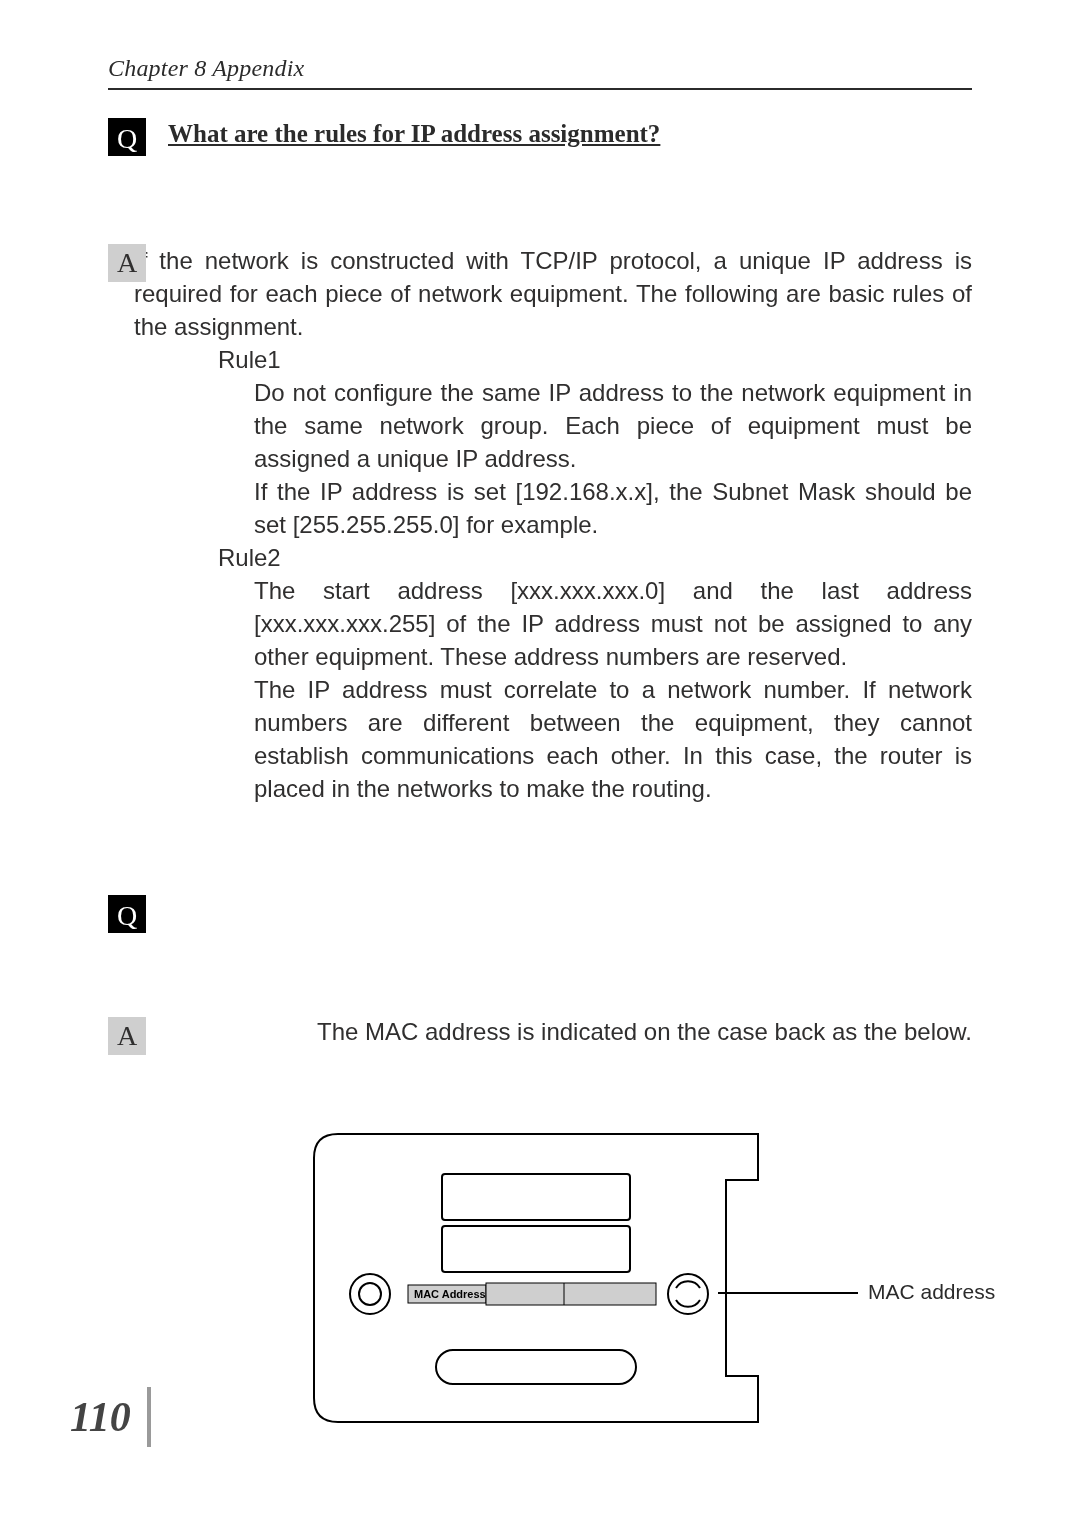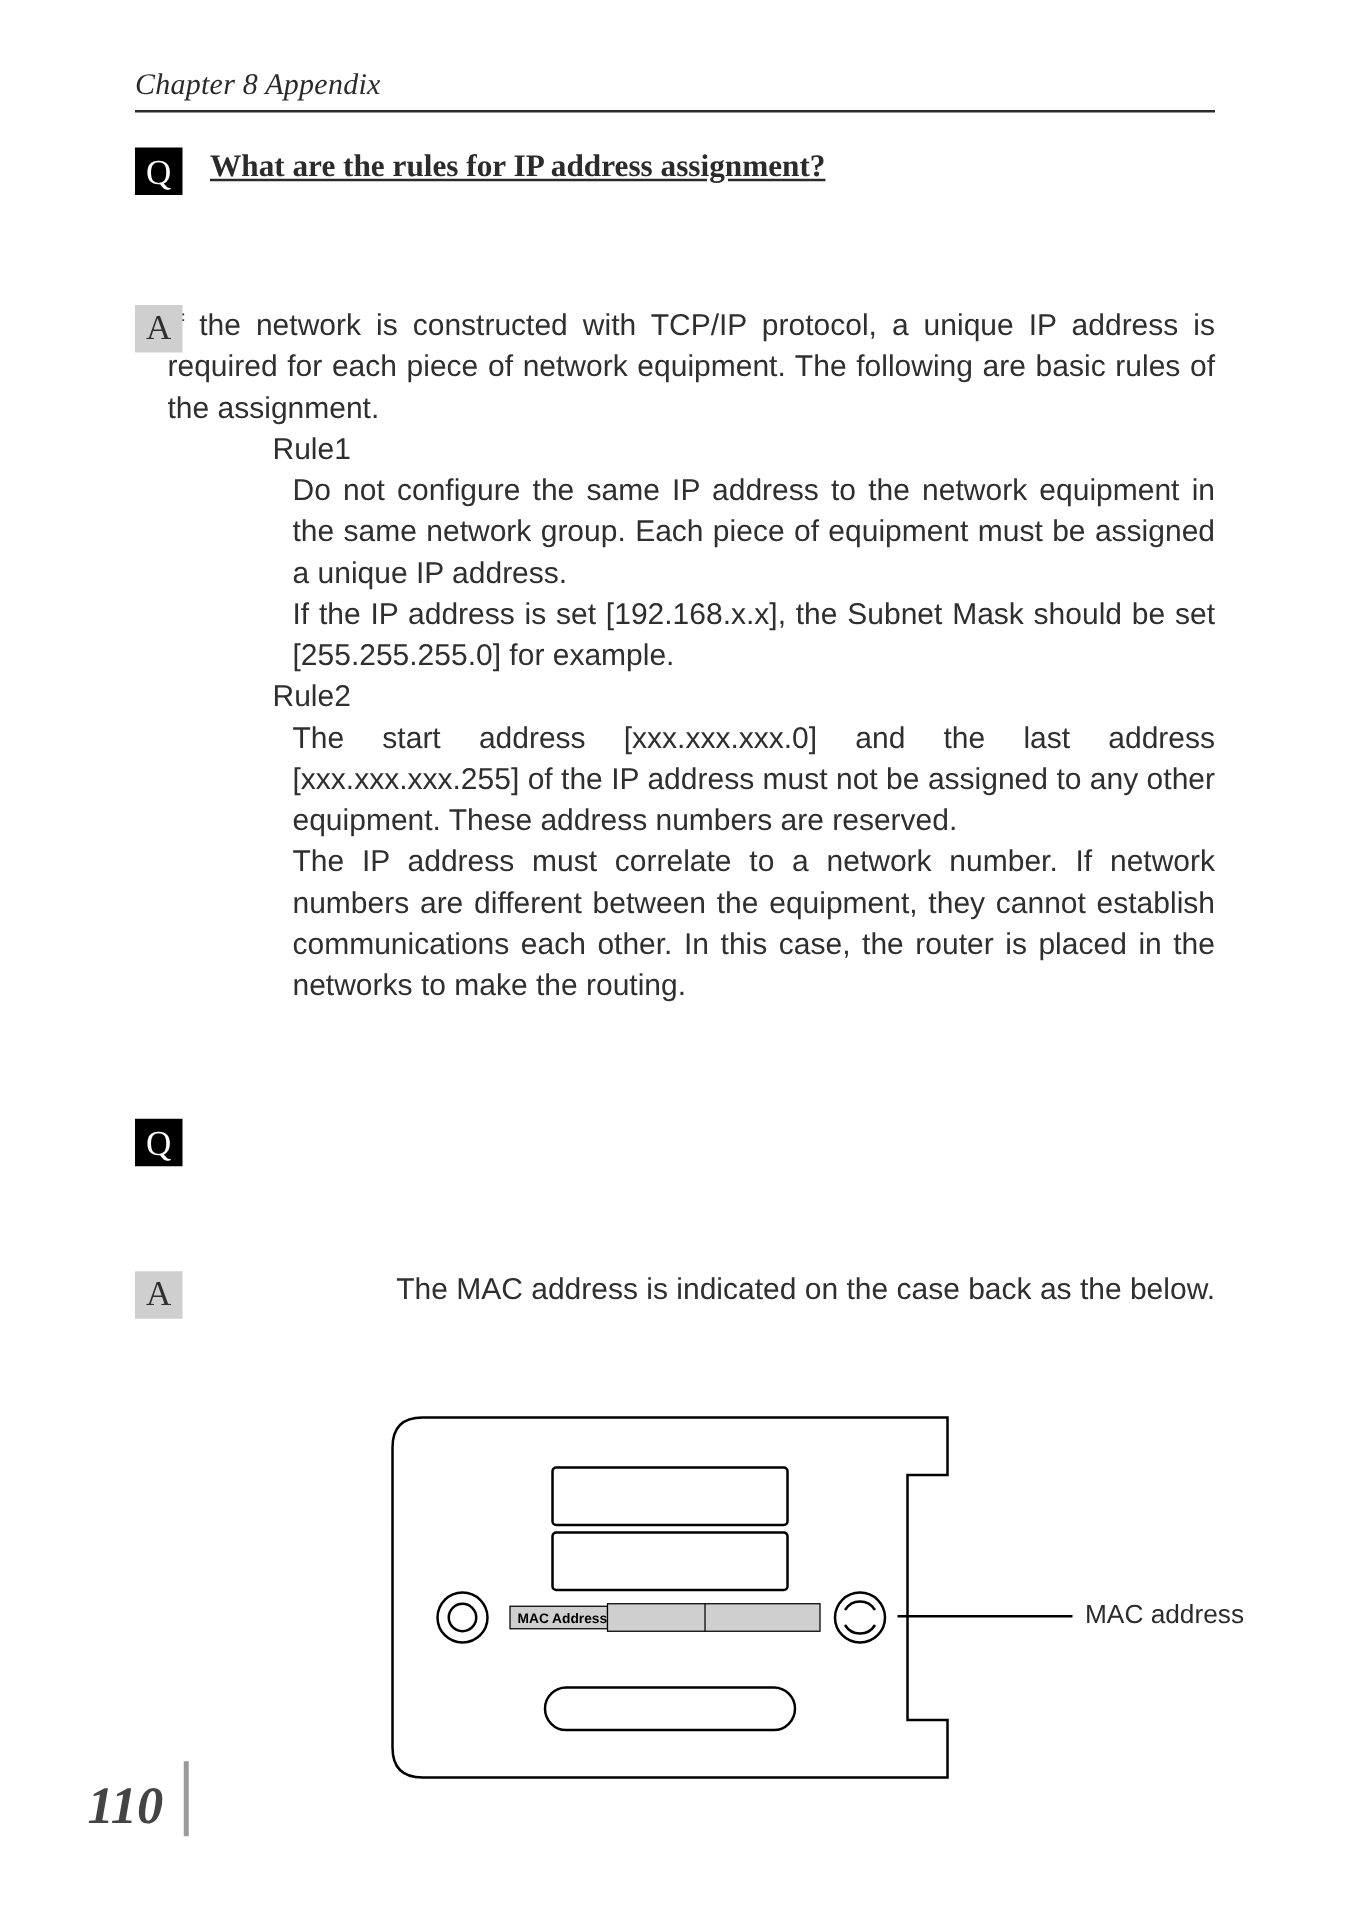--- a/index.html
+++ b/index.html
@@ -94,21 +94,21 @@
   .rules {
     margin-left: 110px;
     font-size: 24px;
     line-height: 33px;
     color: #302f2f;
   }
   .rule-label {
     margin-top: 0;
   }
   .rule-body {
-    margin-left: 16px;
+    margin-left: 36px;
     text-align: justify;
     text-justify: inter-word;
   }
 
   .qa2 { margin-top: 90px; }
   .a2 { margin-top: 80px; }
   .a2 .a-badge { top: 2px; }
 
   
   .diagram-wrap {
@@ -130,24 +130,24 @@
     top: 152px;
     left: 560px;
     font-size: 21px;
     color: #2b2b2b;
     white-space: nowrap;
   }
 
   .page-number {
     position: absolute;
     left: 70px;
-    bottom: 60px;
+    bottom: 80px;
     height: 64px;
     display: flex;
-    align-items: flex-end;
+    align-items: center;
   }
   .page-number .num {
     font-family: Georgia, "Times New Roman", serif;
     font-style: italic;
     font-weight: bold;
     font-size: 42px;
     color: #444;
     padding-right: 16px;
   }
   .page-number .sep {

